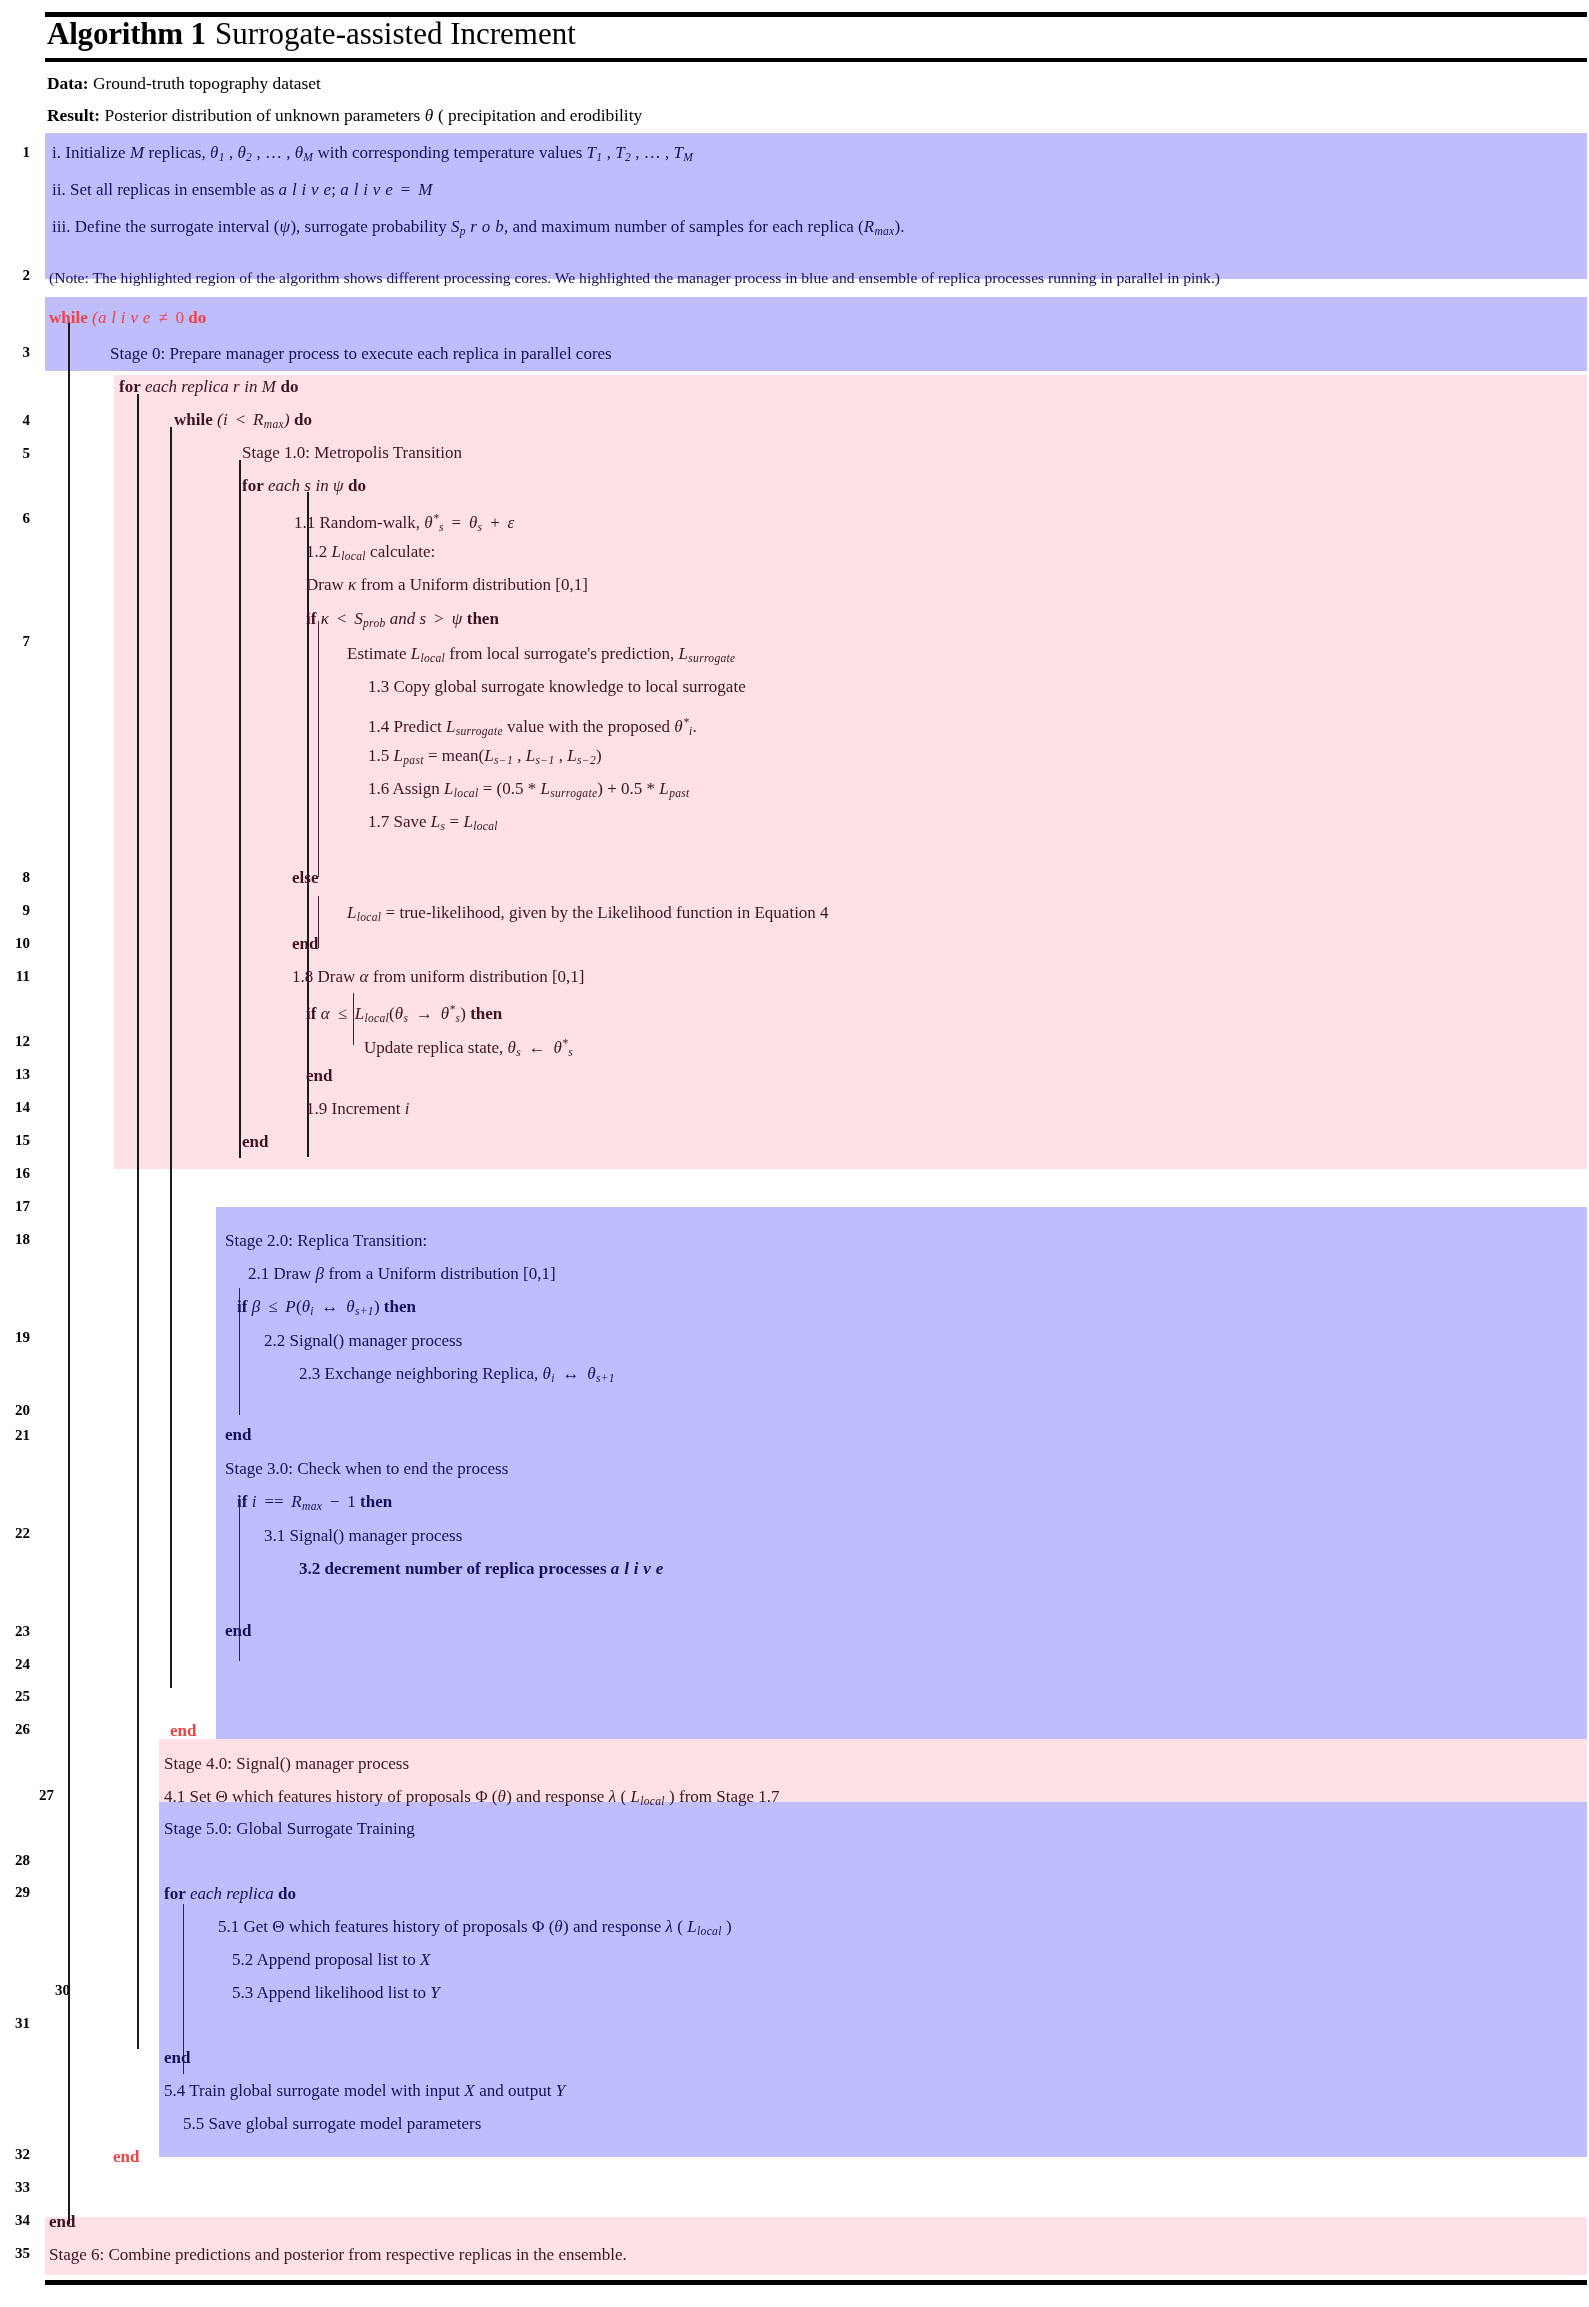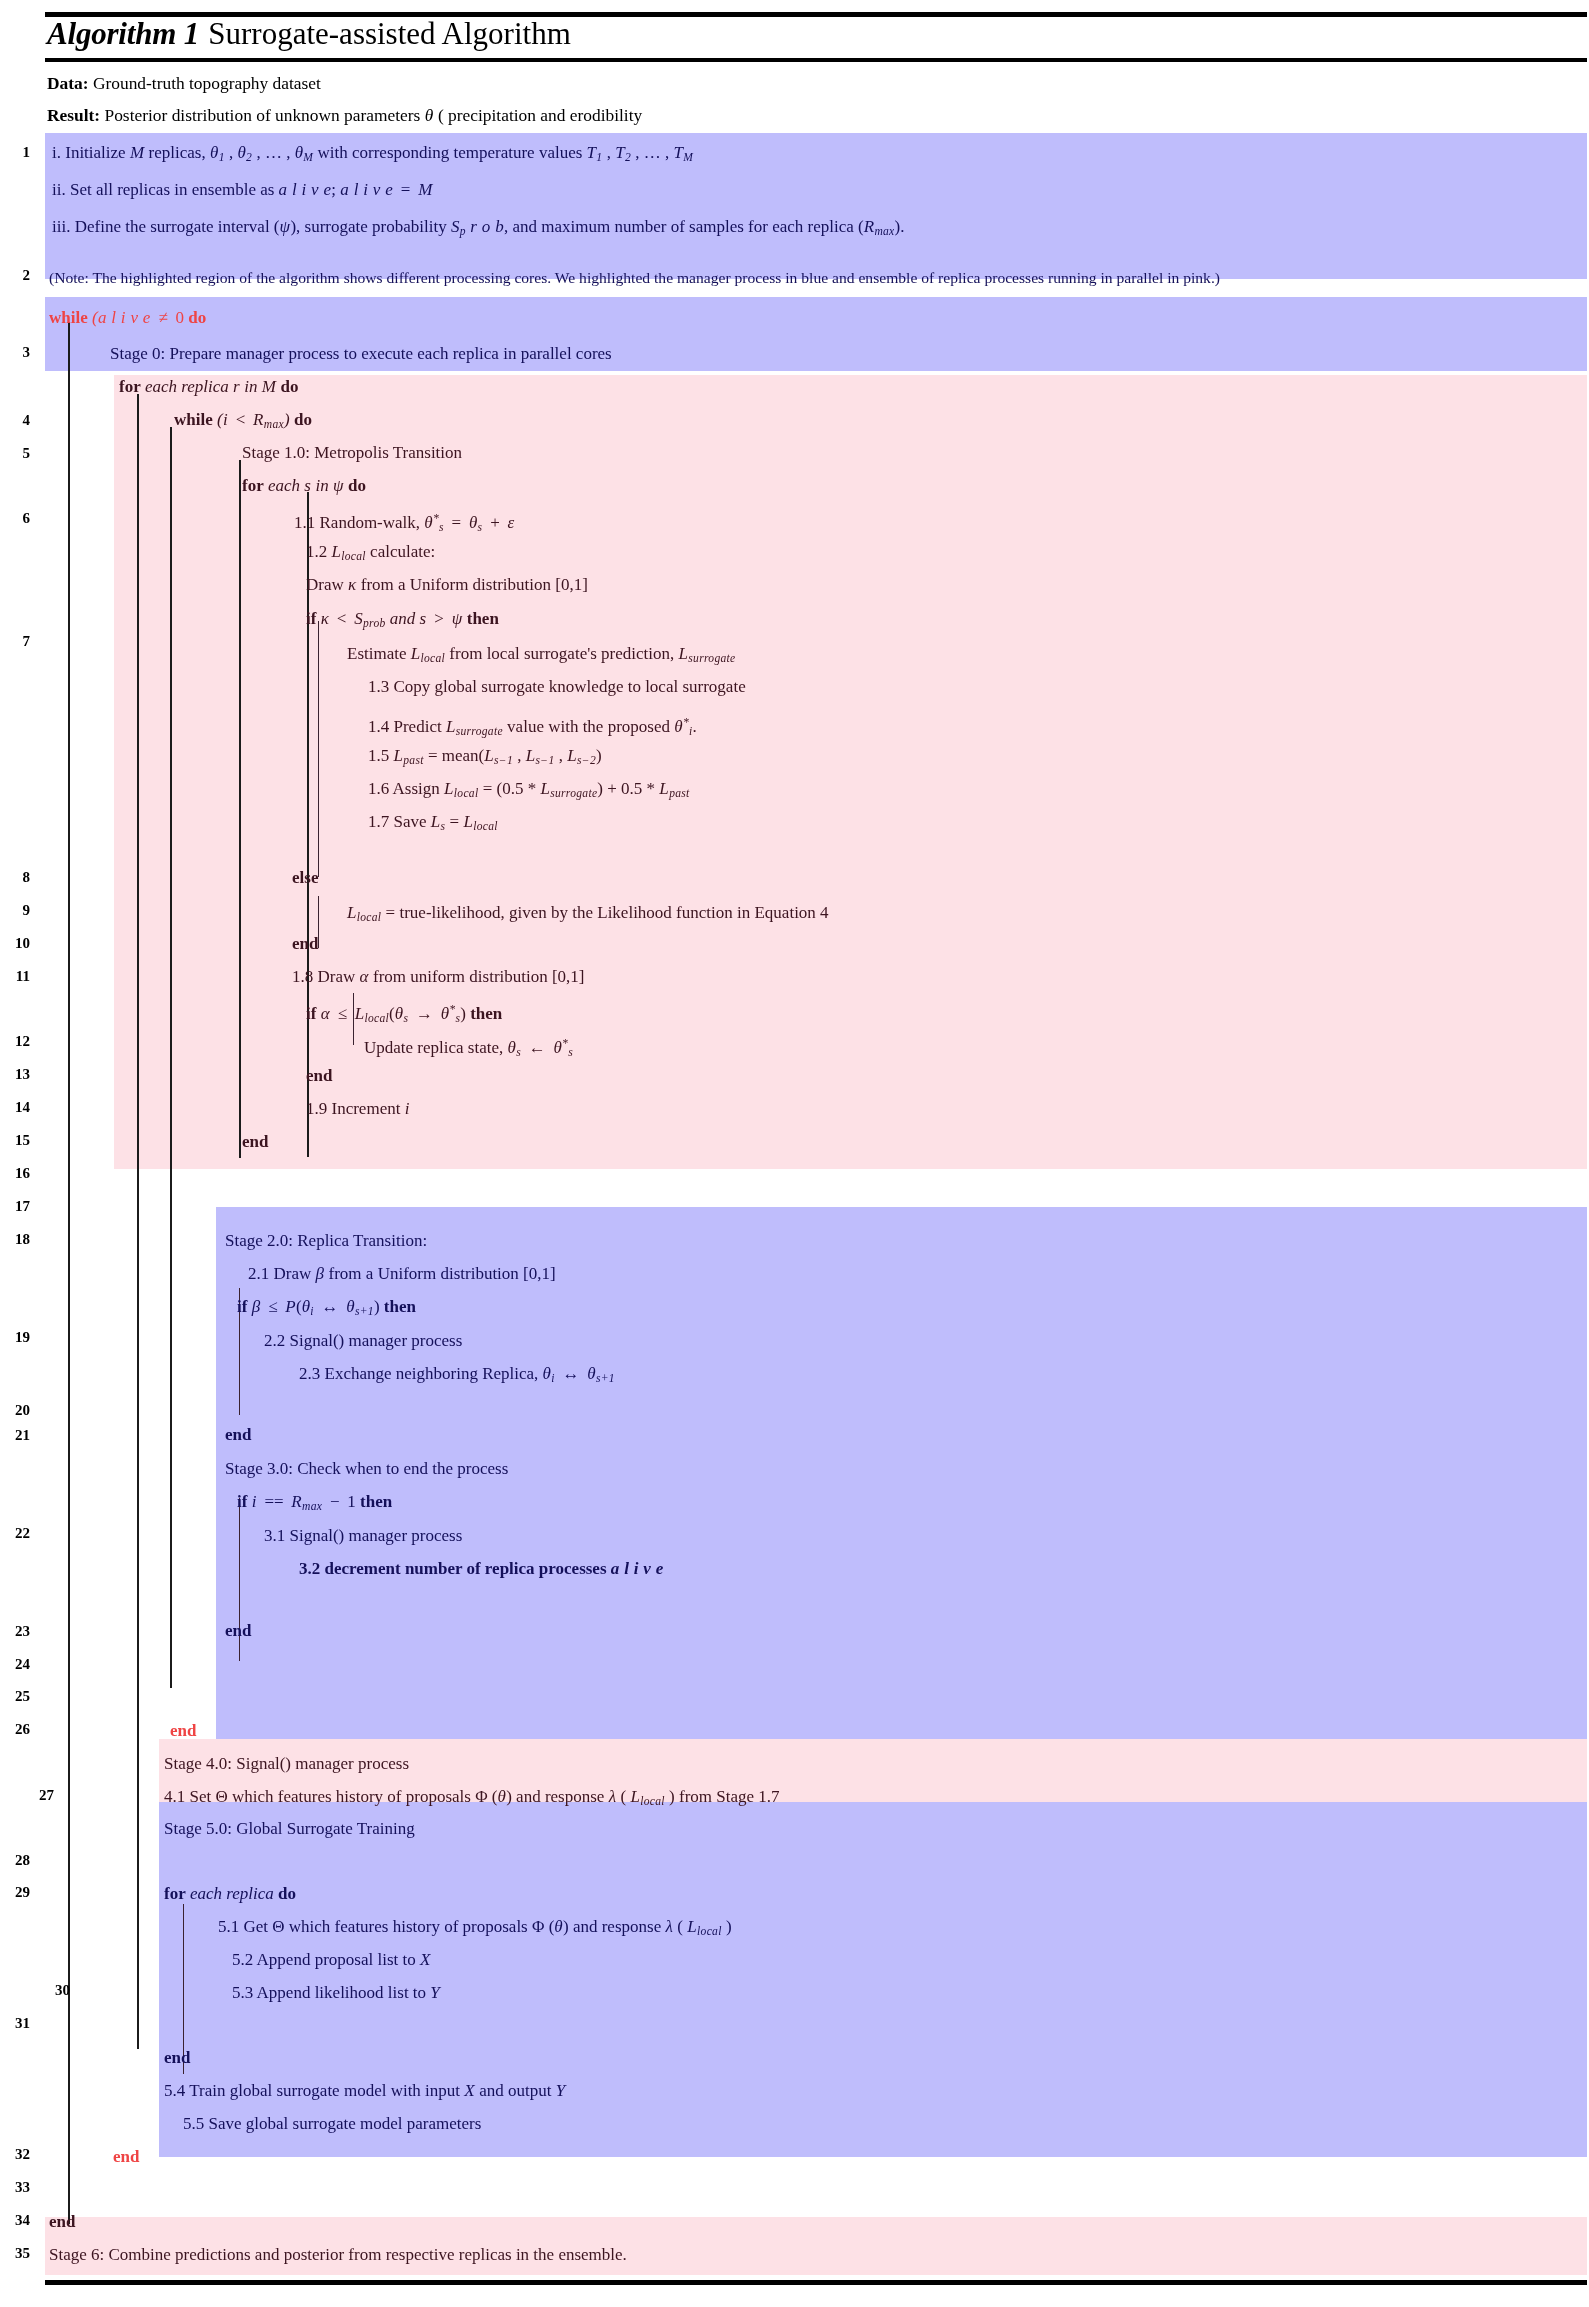--- a/index.html
+++ b/index.html
@@ -39,21 +39,20 @@
     top: 16px;
     height: 41px;
     display: flex;
     align-items: baseline;
     white-space: nowrap;
   }
   .title-strong {
     font-weight: bold;
     font-size: 31px;
     letter-spacing: -0.2px;
-    font-style: italic;
   }
   .title-rest {
     font-weight: normal;
     font-size: 31px;
     margin-left: 9.3px;
   }
 
   
   .meta {
     position: absolute;
@@ -140,21 +139,21 @@
 <body>
 
 <div id="algo-page">
 
   <div class="rule rule-top"></div>
   <div class="rule rule-under"></div>
   <div class="rule rule-bottom"></div>
 
   <div class="title-row">
     <span class="title-strong">Algorithm 1</span>
-    <span class="title-rest">Surrogate-assisted Algorithm</span>
+    <span class="title-rest">Surrogate-assisted Increment</span>
   </div>
 
   <div class="meta meta-data">
     <span class="kw">Data:</span>
     <span>Ground-truth topography dataset</span>
   </div>
 
   <div class="meta meta-result">
     <span class="kw">Result:</span>
     <span>Posterior distribution of unknown parameters</span>

